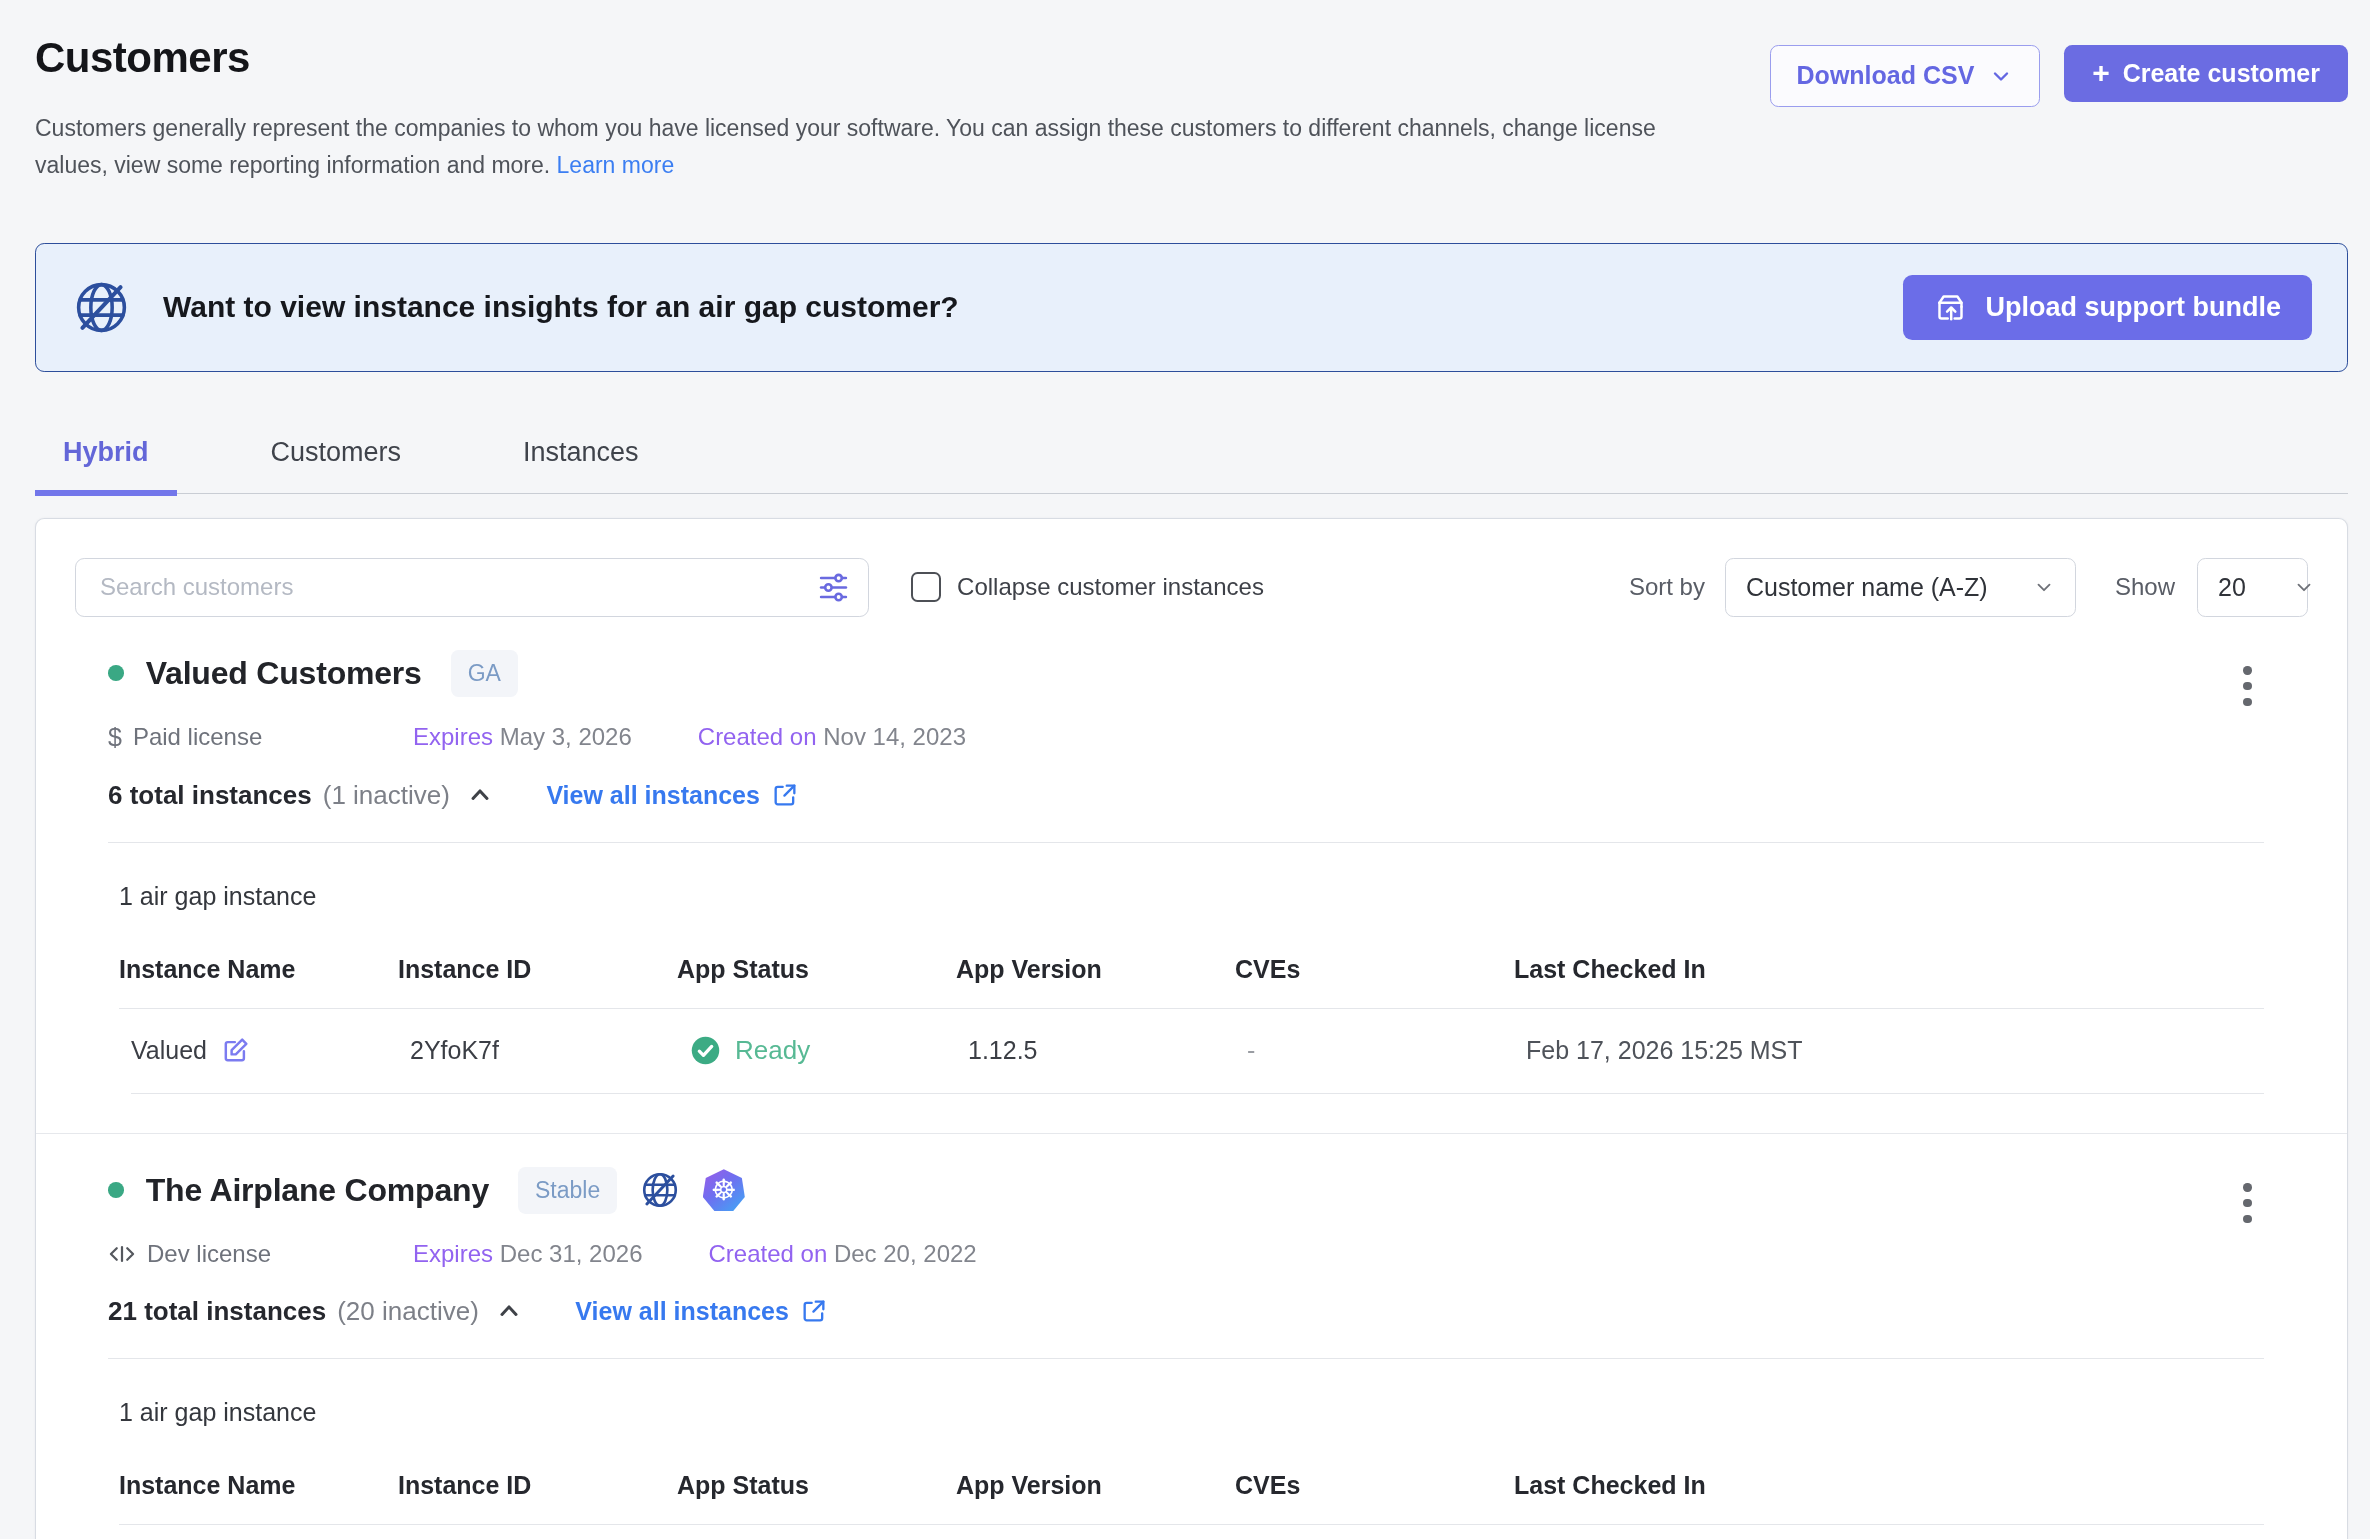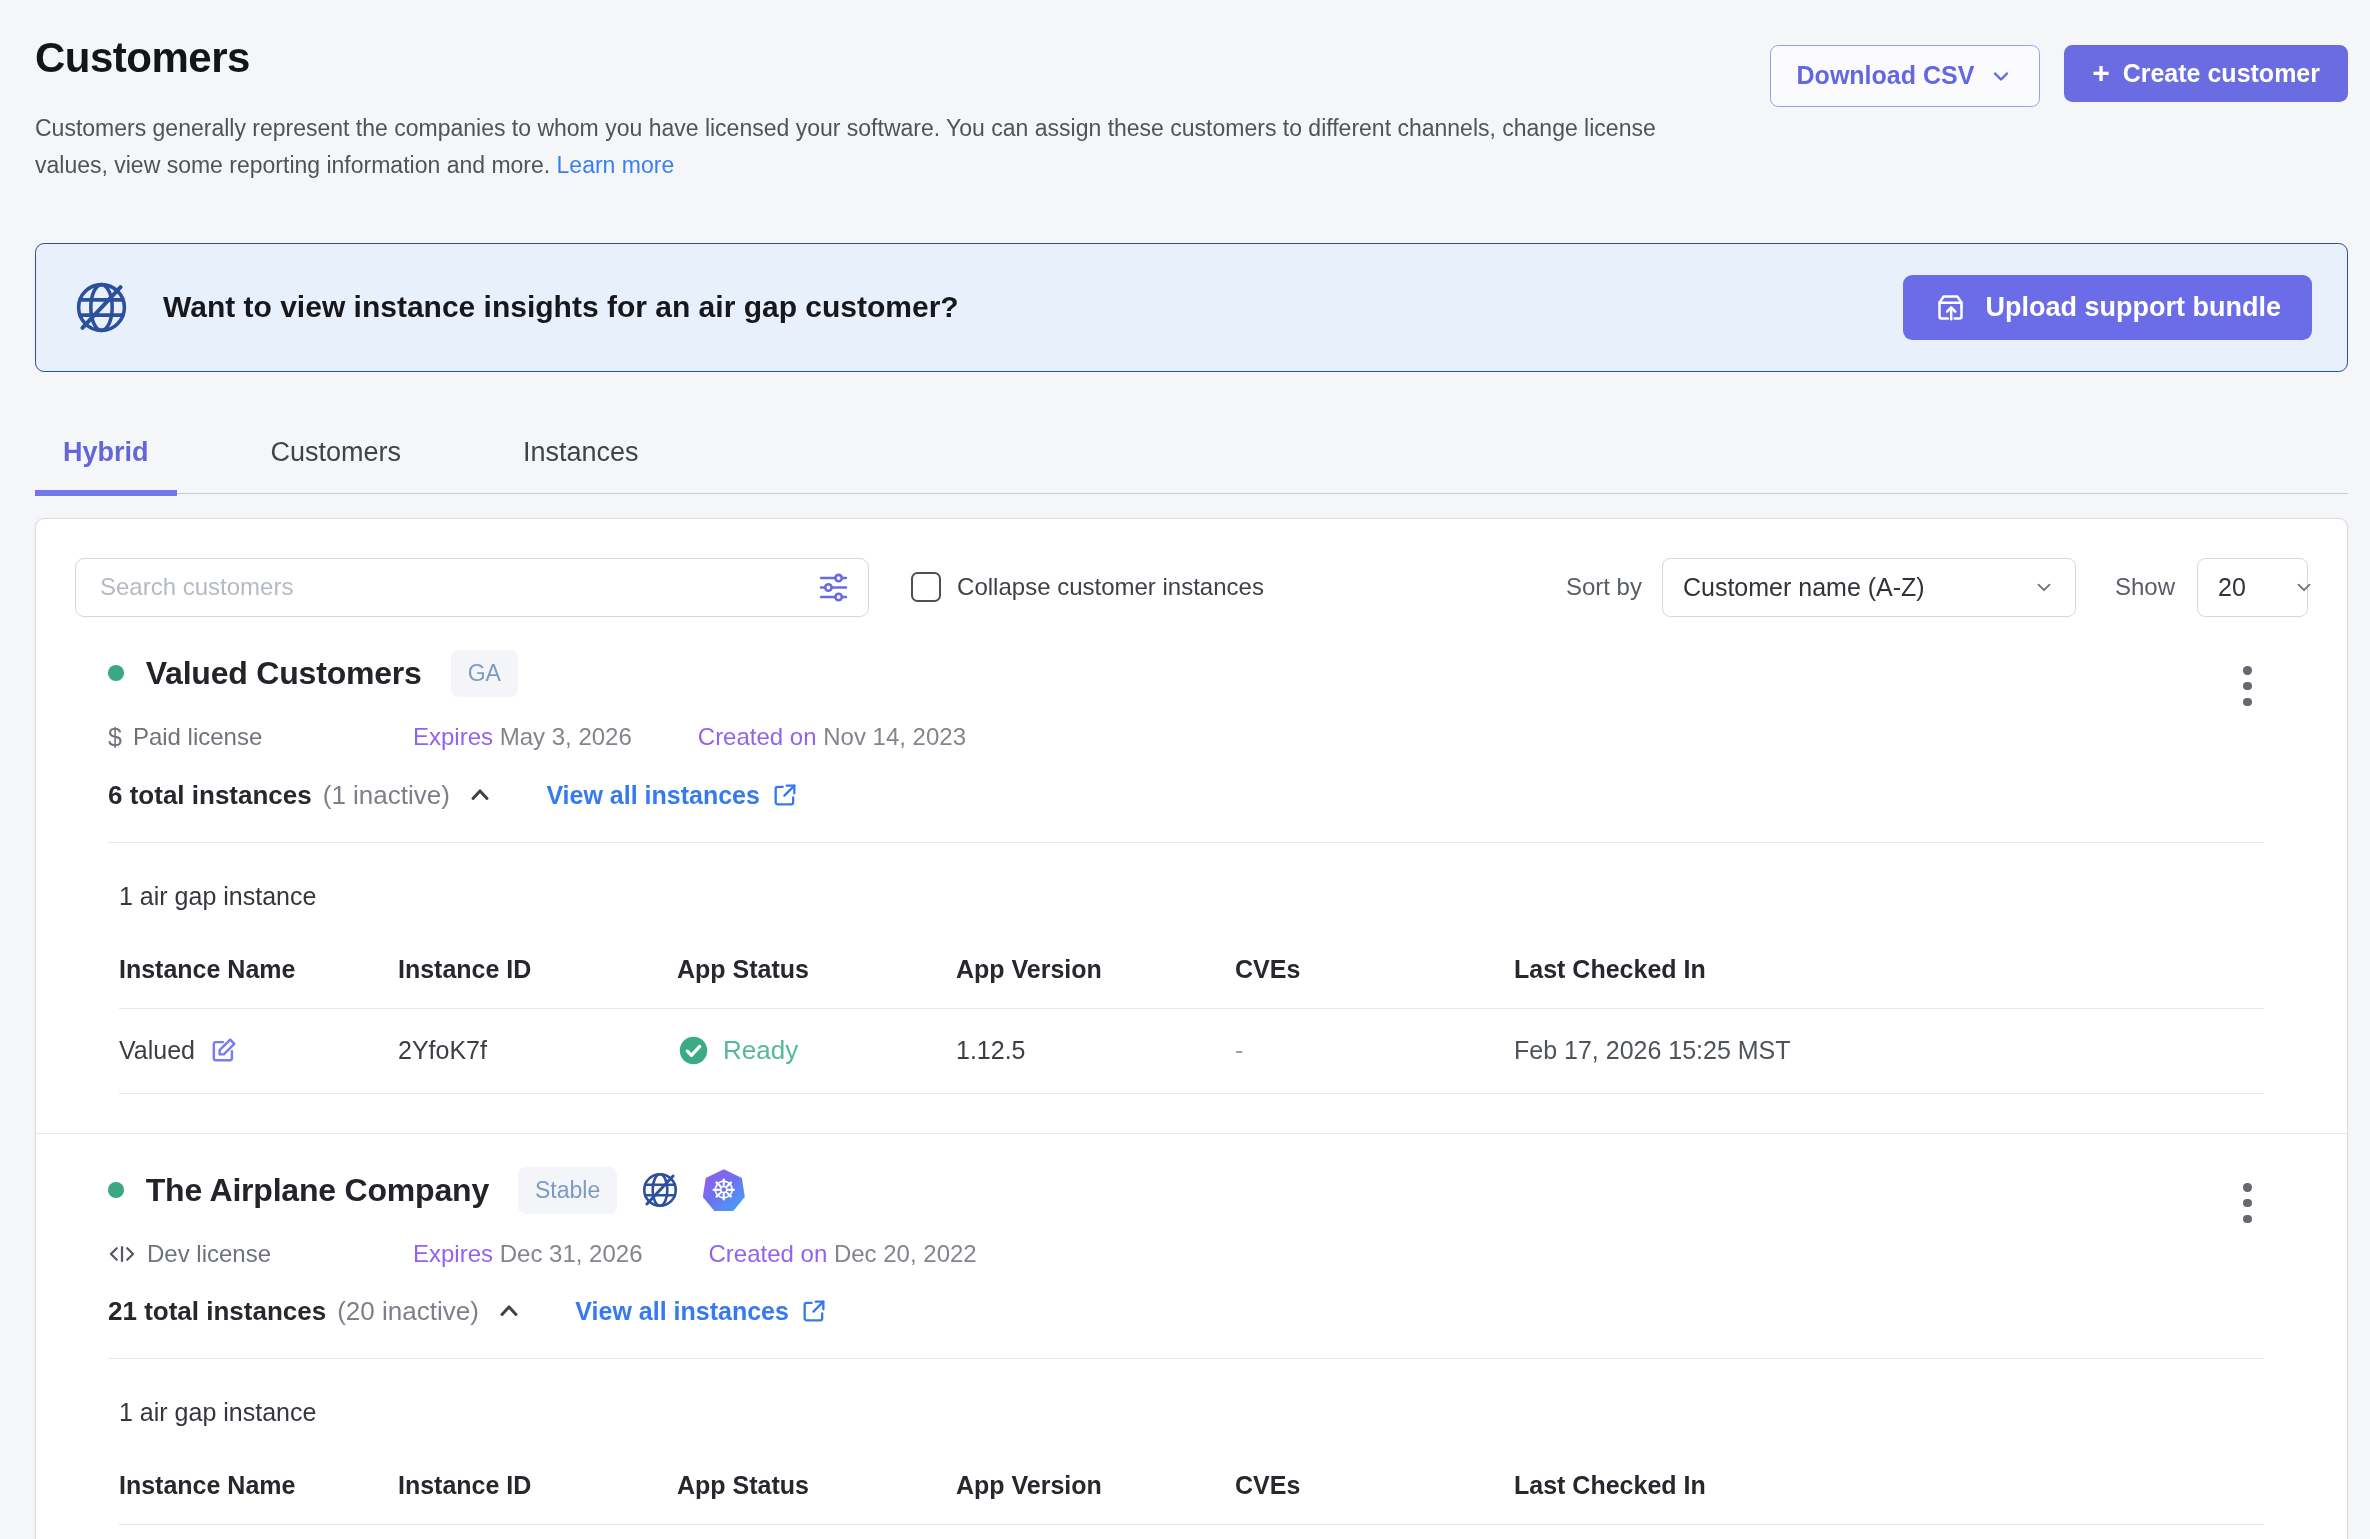--- a/index.html
+++ b/index.html
@@ -40,21 +40,21 @@
   .search-wrap { position: relative; width: 794px; }
   .search-input { width: 100%; height: 59px; border: 1.8px solid #d2d6de; border-radius: 9.2px; font-size: 24px; padding: 0 74px 0 24px; color: #33363c; font-family: "Liberation Sans", sans-serif; outline: none; background: #fff; }
   .search-input::placeholder { color: #b4b9c3; }
   .filter-btn { position: absolute; right: 18.5px; top: 12px; width: 35px; height: 35px; cursor: pointer; }
   .collapse-group { display: flex; align-items: center; gap: 16.6px; margin-left: 42px; cursor: pointer; }
   .checkbox { width: 29.5px; height: 29.5px; border: 2.8px solid #4d5056; border-radius: 6.5px; background: #fff; }
   .collapse-label { font-size: 24px; color: #3e4148; }
   .sort-group { margin-left: auto; display: flex; align-items: center; }
   .ctl-label { font-size: 24px; color: #595d66; }
   .select { display: flex; align-items: center; justify-content: space-between; border: 1.8px solid #d2d6de; border-radius: 8.3px; height: 59px; padding: 0 20px; font-size: 25px; color: #303339; background: #fff; cursor: pointer; }
-  .select-sort { width: 414px; margin-left: 20px; }
+  .select-sort { width: 351px; margin-left: 20px; }
   .select-show { width: 111px; margin-left: 22px; gap: 47px; }
   .show-label { margin-left: 39px; }
   .filters-line { margin-top: 20px; font-size: 22px; color: #3f434b; }
 
   
   .customer { position: relative; padding: 33px 0 0 33px; }
   .cust-header { display: flex; align-items: center; gap: 22px; }
   .dot { width: 15.7px; height: 15.7px; border-radius: 50%; background: #3aa884; flex-shrink: 0; }
   .cust-name { font-size: 32px; font-weight: 700; color: #222429; letter-spacing: -0.2px; }
   .badge { background: #f3f5f9; color: #7b9bc5; font-size: 23px; padding: 10px 16.6px; border-radius: 7.4px; margin-left: 7.4px; }
@@ -76,21 +76,21 @@
   .inst-gray { color: #7d8088; }
   .chev-btn { margin-left: 5.5px; cursor: pointer; display: inline-flex; align-items: center; }
   .view-all { display: inline-flex; align-items: center; gap: 11px; margin-left: 41px; color: #3779ef; font-weight: 600; font-size: 25px; cursor: pointer; }
 
   .divider-inner { border: none; border-top: 1.8px solid #e4e6ea; margin: 31px 44px 0 0; }
   .airgap-label { margin: 39px 0 0 11px; font-size: 25px; font-weight: 500; color: #34373d; }
 
   .itable { margin: 31px 44px 0 11px; }
   .trow { display: grid; grid-template-columns: 279px 279px 279px 279px 279px 1fr; align-items: center; }
   .trow.head { padding: 13px 0 24px; border-bottom: 1.8px solid #e4e6ea; }
-  .trow.body-row { height: 85px; border-bottom: 1.8px solid #e4e6ea; }
+  .trow.body-row { height: 85px; border-bottom: 1.8px solid #e4e6ea; margin-left: 12px; }
   .th { font-size: 25px; font-weight: 700; color: #26282e; }
   .td { font-size: 25px; color: #3b3e45; }
   .cell-flex { display: flex; align-items: center; gap: 13px; }
   .status-ready { color: #57b994; font-size: 26px; }
   .dash { color: #9a9da3; }
   .ts { color: #4f535a; }
 
   .section-divider { border: none; border-top: 1.8px solid #e6e8ec; margin: 39px -39px 0; }
   svg { display: block; }
 </style>

